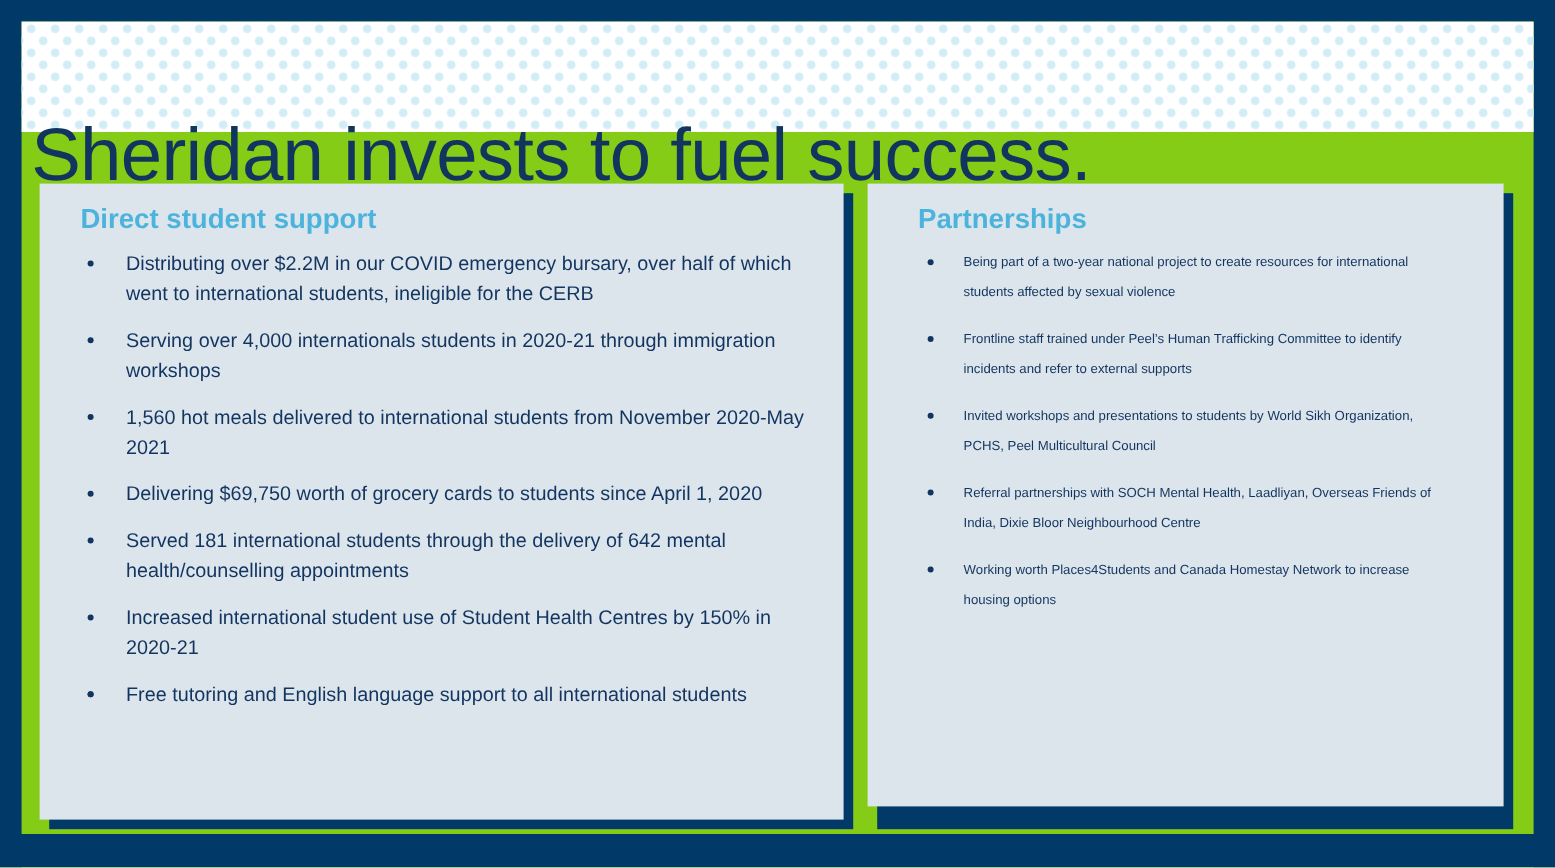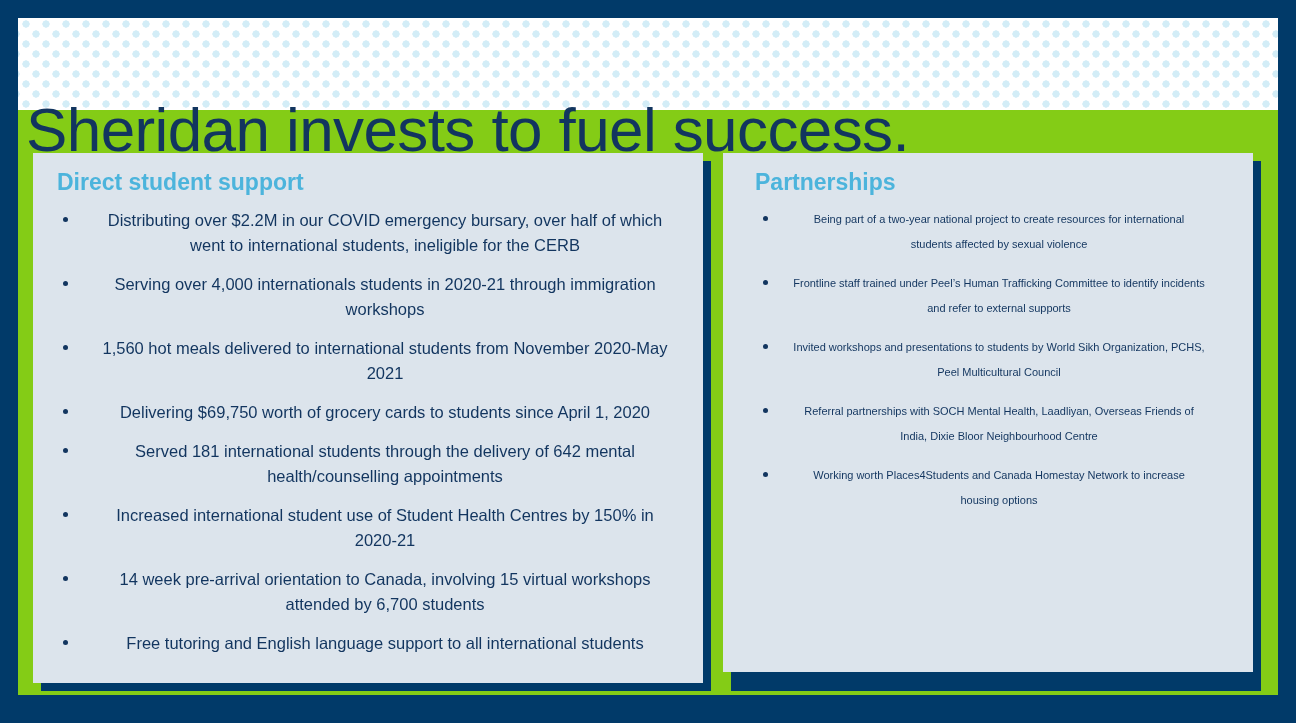--- a/index.html
+++ b/index.html
@@ -86,37 +86,36 @@
     z-index: 2;
   }
 
   .panel-left-shadow  { left: 41px;  top: 161px; width: 670px; height: 530px; }
   .panel-left         { left: 33px;  top: 153px; width: 670px; height: 530px; }
 
   .panel-right-shadow { left: 731px; top: 161px; width: 530px; height: 530px; }
   .panel-right        { left: 723px; top: 153px; width: 530px; height: 519px; }
 
   .panel-inner {
-    padding: 16px 18px 10px 18px;
+    padding: 16px 18px 10px 28px;
   }
 
   .panel-heading {
     font-size: 23px;
     font-weight: bold;
     color: #4CB4DC;
     margin: 0 0 12px 6px;
     letter-spacing: 0px;
   }
   .panel-right .panel-heading { margin-left: 14px; margin-bottom: 11px; }
 
   ul.bullets {
     list-style: none;
     margin: 0;
     padding: 0;
-    text-align: center;
   }
   ul.bullets li {
     position: relative;
     color: #12355F;
     font-size: 16.5px;
     line-height: 25px;
     margin-bottom: 14px;
     padding-left: 44px;
   }
   ul.bullets li .bullet-dot {
@@ -157,21 +156,21 @@
   <div class="panel panel-body panel-left">
     <div class="panel-inner">
       <div class="panel-heading">Direct student support</div>
       <ul class="bullets">
         <li><span class="bullet-dot"></span><span>Distributing over $2.2M in our COVID emergency bursary, over half of which went to international students, ineligible for the CERB</span></li>
         <li><span class="bullet-dot"></span><span>Serving over 4,000 internationals students in 2020-21 through immigration workshops</span></li>
         <li><span class="bullet-dot"></span><span>1,560 hot meals delivered to international students from November 2020-May 2021</span></li>
         <li><span class="bullet-dot"></span><span>Delivering $69,750 worth of grocery cards to students since April 1, 2020</span></li>
         <li><span class="bullet-dot"></span><span>Served 181 international students through the delivery of 642 mental health/counselling appointments</span></li>
         <li><span class="bullet-dot"></span><span>Increased international student use of Student Health Centres by 150% in 2020-21</span></li>
-        <li><span class="bullet-dot"></span><span>14 week pre-arrival orientation to Canada, involving 15 virtual workshops attended by 6,700 students</span></li>
+        <li><span class="bullet-dot"></span></li>
         <li><span class="bullet-dot"></span><span>Free tutoring and English language support to all international students</span></li>
       </ul>
     </div>
   </div>
 
   <div class="panel-shadow panel-right-shadow"></div>
   <div class="panel panel-body panel-right">
     <div class="panel-inner">
       <div class="panel-heading">Partnerships</div>
       <ul class="bullets">

